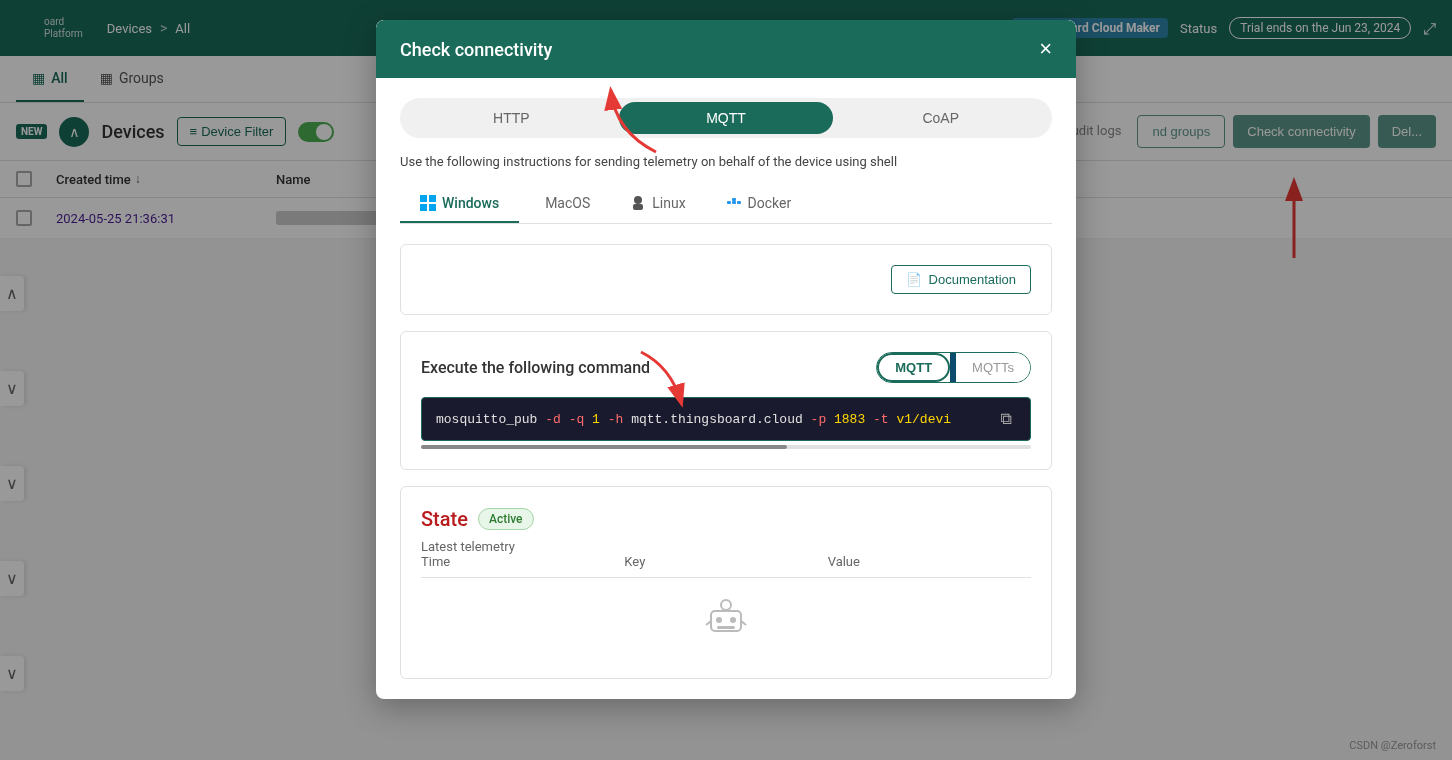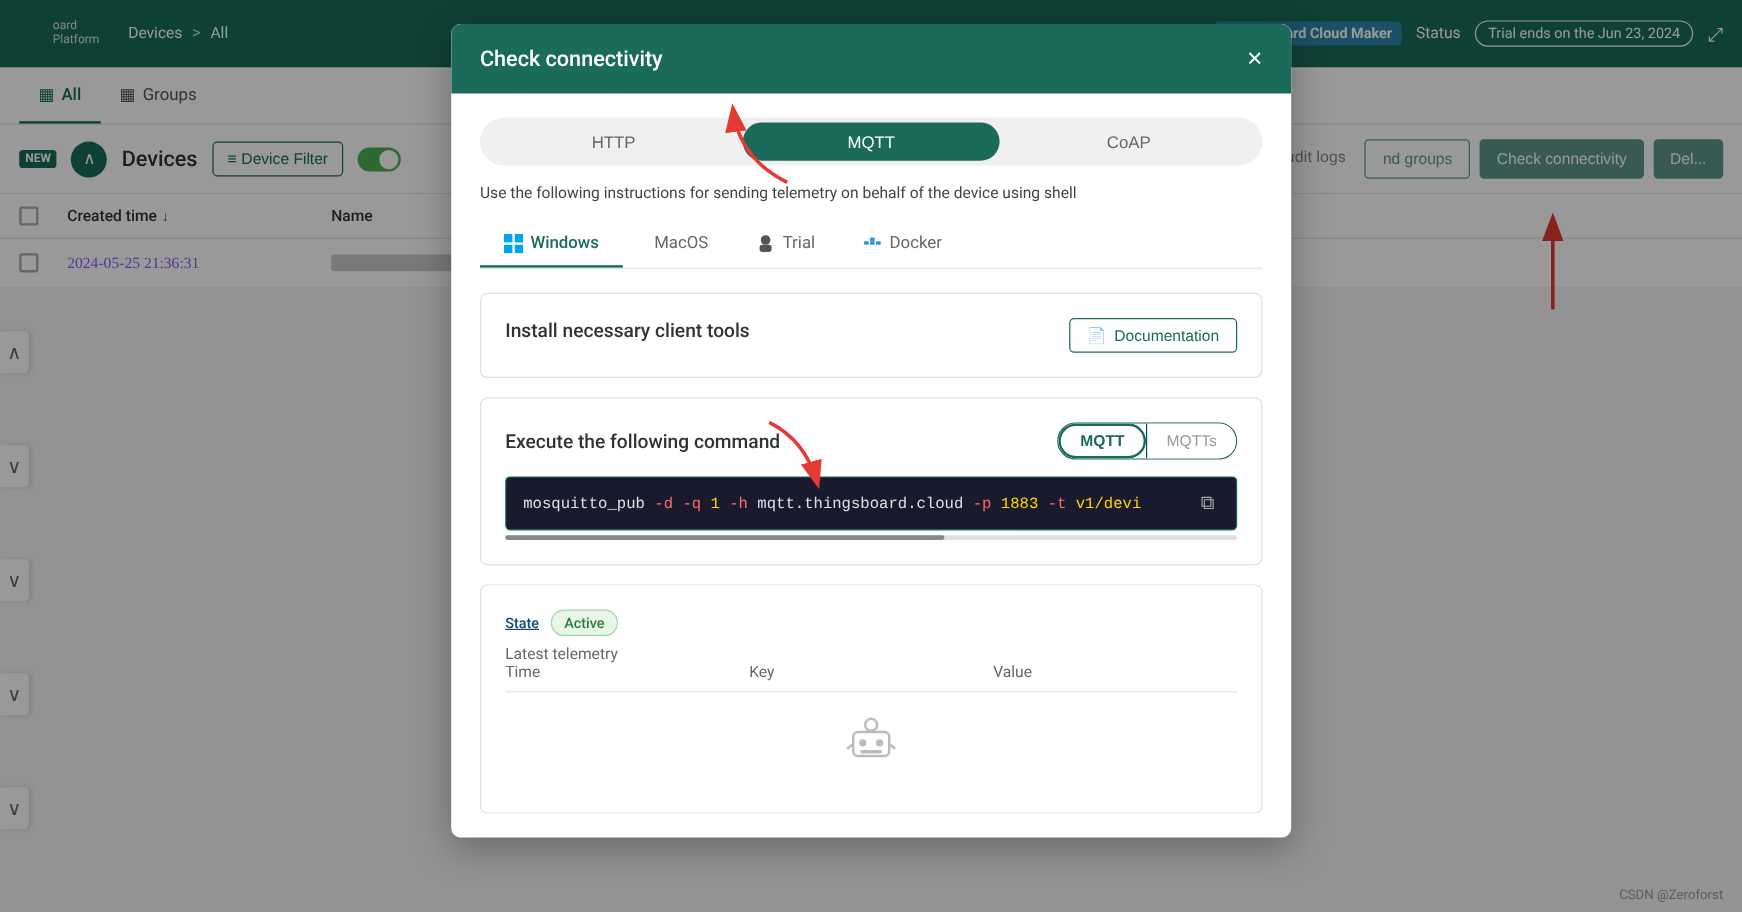--- a/index.html
+++ b/index.html
@@ -173,21 +173,21 @@
     .table-header .col-name { flex: 1; font-weight: 500; color: #333; }
 
     .table-row-data {
       display: flex;
       align-items: center;
       padding: 12px 16px;
       border-bottom: 1px solid #f0f0f0;
       background: white;
     }
     .table-row-data .col-check { width: 40px; }
-    .table-row-data .col-created { width: 220px; font-size: 13px; color: #8b5cf6; font-family: Liberation Serif, serif; }
+    .table-row-data .col-created { width: 220px; font-size: 13px; color: #4c1d95; }
     .table-row-data .col-name { flex: 1; }
 
     .name-placeholder {
       width: 120px;
       height: 14px;
       background: #ccc;
       border-radius: 3px;
     }
     .chevron-item {
       background: white;
@@ -373,21 +373,21 @@
       color: #1a6b5a;
     }
     .cmd-proto-btn.active {
       background: none;
       border: 2px solid #1a6b5a;
       border-radius: 20px;
       font-weight: 600;
     }
     .cmd-proto-btn:not(.active) {
       color: #999;
-      border-left: 1px solid #0c4a6e;
+      border-left: 6px solid #0c4a6e;
     }
 
     
     .command-box {
       background: #1a1a2e;
       border: 1px solid #1a6b5a;
       border-radius: 4px;
       padding: 12px 14px;
       font-family: 'Courier New', monospace;
       font-size: 13px;
@@ -433,24 +433,23 @@
       border-radius: 6px;
       padding: 20px;
     }
     .state-header {
       display: flex;
       align-items: center;
       gap: 10px;
       margin-bottom: 8px;
     }
     .state-label {
-      font-size: 12px;
-      font-weight: 500;
-      color: #0c4a6e;
-      text-decoration: underline;
+      font-size: 20px;
+      font-weight: 500;
+      color: #b91c1c;
     }
     .active-badge {
       background: #e8f5e9;
       color: #2e7d32;
       border-radius: 12px;
       padding: 3px 10px;
       font-size: 12px;
       font-weight: 500;
       border: 1px solid #a5d6a7;
     }
@@ -630,37 +629,36 @@
           </div>
           <div class="os-tab">
             <span style="font-size:16px;"></span>
             <span>MacOS</span>
           </div>
           <div class="os-tab">
             <svg width="16" height="16" viewBox="0 0 16 16">
               <circle cx="8" cy="5" r="4" fill="#555" stroke="none"></circle>
               <rect x="3" y="9" width="10" height="6" rx="2" fill="#555"></rect>
             </svg>
-            <span>Trial</span>
+            <span>Linux</span>
           </div>
           <div class="os-tab">
             <svg width="16" height="16" viewBox="0 0 16 16">
               <rect x="1" y="6" width="4" height="3" rx="1" fill="#2496ed"></rect>
               <rect x="6" y="6" width="4" height="3" rx="1" fill="#2496ed"></rect>
               <rect x="11" y="6" width="4" height="3" rx="1" fill="#2496ed"></rect>
               <rect x="6" y="3" width="4" height="3" rx="1" fill="#2496ed"></rect>
             </svg>
             <span>Docker</span>
           </div>
         </div>
 
         <div class="section-card">
           <div class="section-header-row">
             <div>
-              <div class="section-title">Install necessary client tools</div>
             </div>
             <button class="doc-btn">
               <span>📄</span>
               <span>Documentation</span>
             </button>
           </div>
         </div>
 
         <div class="command-section">
           <div class="command-header">

